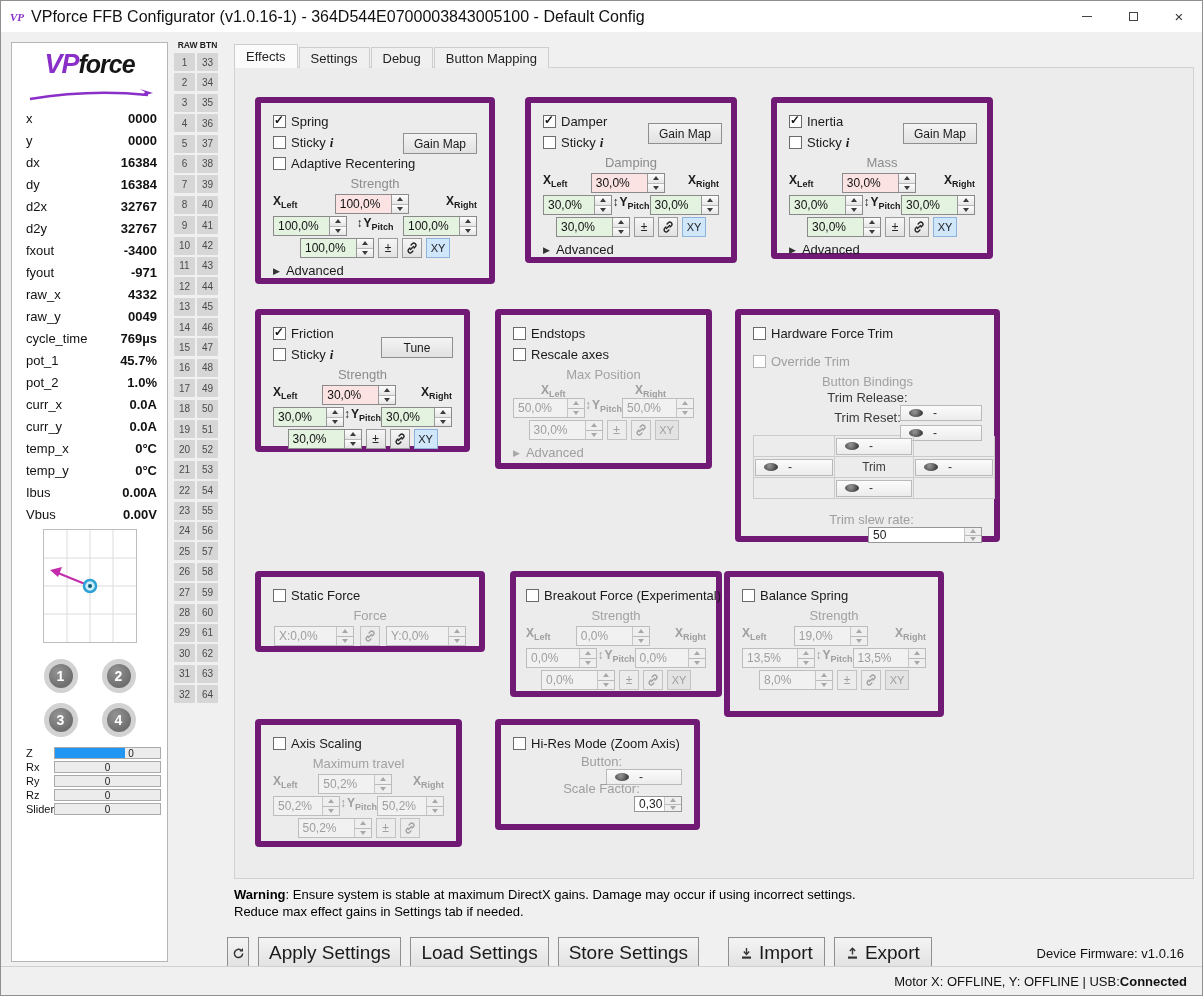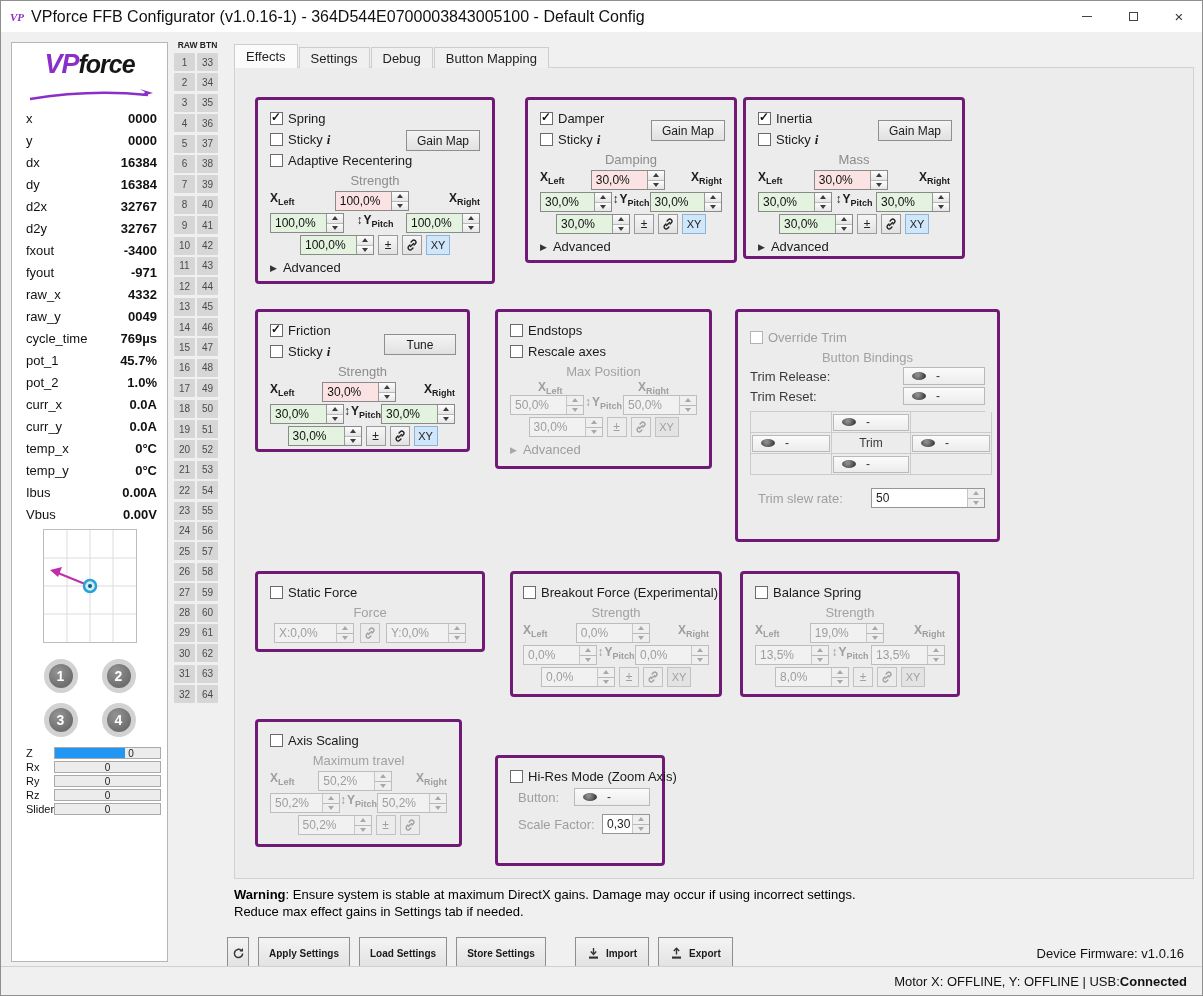--- a/index.html
+++ b/index.html
@@ -43,21 +43,21 @@
   .rcell{width:21px;height:18px;background:#d6d6d6;color:#4a4a4a;font-size:10px;display:flex;align-items:center;
          justify-content:center;margin-bottom:2.4px;border-radius:1px;}
   
   .main{position:absolute;left:233px;top:12px;width:960px;}
   .tabs{display:flex;align-items:flex-end;height:24px;position:relative;z-index:2;}
   .tab{box-sizing:border-box;height:21px;padding:0 11px;border:1px solid #cdcdcd;border-bottom:none;background:#f0f0f0;
        font-size:13px;color:#222;display:flex;align-items:center;margin-right:1px;}
   .tab.active{height:24px;background:#fbfbfb;z-index:3;}
   .panel{position:relative;width:960px;height:812px;background:#ececec;border:1px solid #d2d2d2;box-sizing:border-box;margin-top:-1px;}
   
-  .group{position:absolute;border:3px solid #701a75;border-radius:4px;background:#ececec;padding:8px 12px;
+  .group{position:absolute;border:6px solid #701a75;border-radius:4px;background:#ececec;padding:8px 12px;
          box-sizing:border-box;font-size:13px;color:#1a1a1a;}
   .cbrow{display:flex;align-items:center;gap:5px;height:21px;white-space:nowrap;}
   .cb{width:13px;height:13px;border:1px solid #6b6b6b;background:#fff;box-sizing:border-box;position:relative;flex:0 0 auto;}
   .cb.checked::after{content:"✓";position:absolute;left:0;top:-3px;font-size:12px;font-weight:700;color:#141414;}
   .infoi{font-family:"Liberation Serif",serif;font-style:italic;font-weight:700;margin-left:-1px;}
   .param-label{text-align:center;color:#8c8c8c;height:16px;line-height:16px;margin-top:2px;}
   .grow{display:flex;align-items:flex-start;justify-content:space-between;height:20px;margin-top:2px;}
   .grow.center{justify-content:center;gap:4px;}
   .lblrow{height:13px;margin-top:0;}
   .axis-label{font-size:12px;font-weight:700;color:#1a1a1a;}
@@ -94,35 +94,35 @@
   .dis .sa{background:#efefef;}
   .dis .sa.up::after{border-bottom-color:#a8a8a8;}
   .dis .sa.dn::after{border-top-color:#a8a8a8;}
   .dis .mini{color:#a0a0a0;background:#ececec;border-color:#c2c2c2;}
   .dis .mini.xy{background:#e3e3e3;border-color:#c2c2c2;}
   .dis .advanced{color:#9e9e9e;}
   .dis .advanced .tri{color:#a8a8a8;}
   .dis .cb{border-color:#b3b3b3;}
   .semi{color:#3a3a3a;}
   
-  .hrow{display:flex;align-items:center;height:20px;font-size:13px;}
+  .hrow{display:flex;align-items:center;height:20px;font-size:13px;flex-direction:column;}
   .hrow .bindbtn,.hrow .spin{margin-left:auto;}
   .bindbtn{display:flex;align-items:center;gap:10px;padding:0 8px;border:1px solid #b9b9b9;
            background:linear-gradient(#fbfbfb,#ececec);height:18px;box-sizing:border-box;font-size:12px;color:#333;font-family:inherit;}
   .oval{width:14px;height:8px;border-radius:50%;background:radial-gradient(circle at 40% 35%,#8a8a8a 15%,#3f3f3f 75%);flex:0 0 auto;}
   .trimgrid{display:grid;grid-template-columns:81px 79px 81px;grid-auto-rows:21px;margin-top:5px;
             border-top:1px solid #cbcbcb;border-left:1px solid #cbcbcb;}
   .tgc{border-right:1px solid #cbcbcb;border-bottom:1px solid #cbcbcb;display:flex;align-items:center;justify-content:center;
        padding:1px;font-size:12px;}
   .bindbtn.full{width:100%;height:17px;}
   .slewrow{margin-top:13px;}
   
   .warning{margin-top:7px;font-size:13px;color:#000;line-height:17px;}
   .toolbar{display:flex;align-items:center;gap:9px;margin-top:17px;margin-left:-7px;}
-  .tb{height:32px;font-size:10px;display:inline-flex;align-items:center;font-weight:bold;}
+  .tb{height:32px;font-size:19px;display:inline-flex;align-items:center;}
   .iconbtn{width:22px;padding:0;justify-content:center;}
   .io{padding:0 11px;gap:6px;}
   .firmware{margin-left:auto;font-size:13px;color:#111;padding-right:10px;}
   .statusbar{position:absolute;left:0;right:0;bottom:0;height:29px;border-top:1px solid #d0d0d0;background:#f0f0f0;
              display:flex;align-items:center;justify-content:flex-end;padding-right:15px;font-size:13px;color:#111;box-sizing:border-box;}
 </style>
 </head>
 <body>
 
 <div class="window">
@@ -510,21 +510,21 @@
                 </svg>
               </button>
             <button class="mini xy xyb">XY</button>
           </div>
           <div class="advanced">
             <span class="tri">▶</span>
             <span>Advanced</span>
           </div>
         </div>
 
-        <div class="group" style="left:508px;top:29px;width:222px;height:162px">
+        <div class="group" style="left:536px;top:29px;width:222px;height:162px">
           <div class="cbrow">
             <span class="cb checked"></span>
             <span>Inertia</span>
           </div>
           <button class="btn" style="position:absolute;right:10px;top:20px">Gain Map</button>
           <div class="cbrow">
             <span class="cb"></span>
             <span>Sticky</span>
             <span class="infoi">i</span>
           </div>
@@ -698,20 +698,24 @@
               <button class="mini xy xyb">XY</button>
             </div>
             <div class="advanced">
               <span class="tri">▶</span>
               <span>Advanced</span>
             </div>
           </div>
         </div>
 
         <div class="group" style="left:500px;top:241px;width:265px;height:233px">
+          <div class="cbrow">
+            <span class="cb"></span>
+            <span>Hardware Force Trim</span>
+          </div>
           <div class="dis">
             <div class="cbrow" style="margin-top:7px">
               <span class="cb"></span>
               <span>Override Trim</span>
             </div>
             <div class="param-label semi">Button Bindings</div>
             <div class="hrow">
               <span class="semi">Trim Release:</span>
               <button class="bindbtn w82">
                   <span class="oval"></span>
@@ -855,21 +859,21 @@
     <path d="M5.1 3 6.3 1.8a2.1 2.1 0 0 1 3 3L8.1 6"></path>
     <path d="M6.9 9 5.7 10.2a2.1 2.1 0 0 1-3-3L3.9 6"></path>
   </g>
                   </svg>
                 </button>
               <button class="mini xy xyb">XY</button>
             </div>
           </div>
         </div>
 
-        <div class="group" style="left:505px;top:503px;width:220px;height:126px">
+        <div class="group" style="left:489px;top:503px;width:220px;height:146px">
           <div class="cbrow">
             <span class="cb"></span>
             <span>Balance Spring</span>
           </div>
           <div class="dis">
             <div class="param-label">Strength</div>
             <div class="grow">
               <span class="axis-label xl"><span>X</span><sub>Left</sub></span>
               <span class="spin">
                   <span class="sv">19,0%</span>
@@ -970,21 +974,21 @@
     <path d="M4.4 7.6 7.6 4.4"></path>
     <path d="M5.1 3 6.3 1.8a2.1 2.1 0 0 1 3 3L8.1 6"></path>
     <path d="M6.9 9 5.7 10.2a2.1 2.1 0 0 1-3-3L3.9 6"></path>
   </g>
                   </svg>
                 </button>
             </div>
           </div>
         </div>
 
-        <div class="group" style="left:260px;top:687px;width:170px;height:111px">
+        <div class="group" style="left:260px;top:651px;width:205px;height:111px">
           <div class="cbrow">
             <span class="cb"></span>
             <span>Hi-Res Mode (Zoom Axis)</span>
           </div>
           <div class="dis">
             <div class="hrow" style="padding-left:8px">
               <span>Button:</span>
               <button class="bindbtn w76">
                   <span class="oval"></span>
      <span>-</span>

